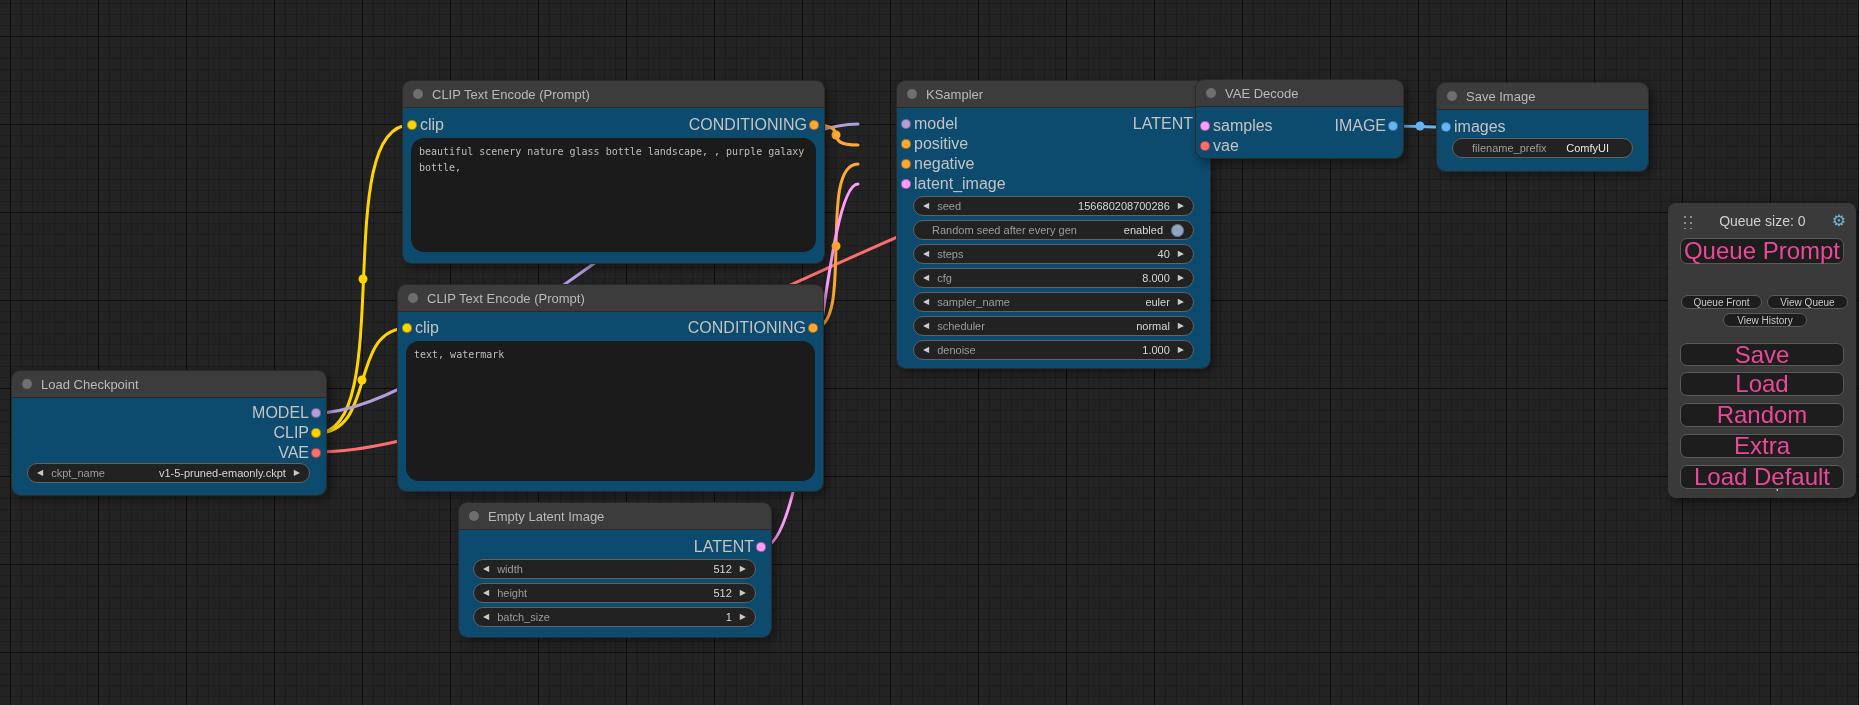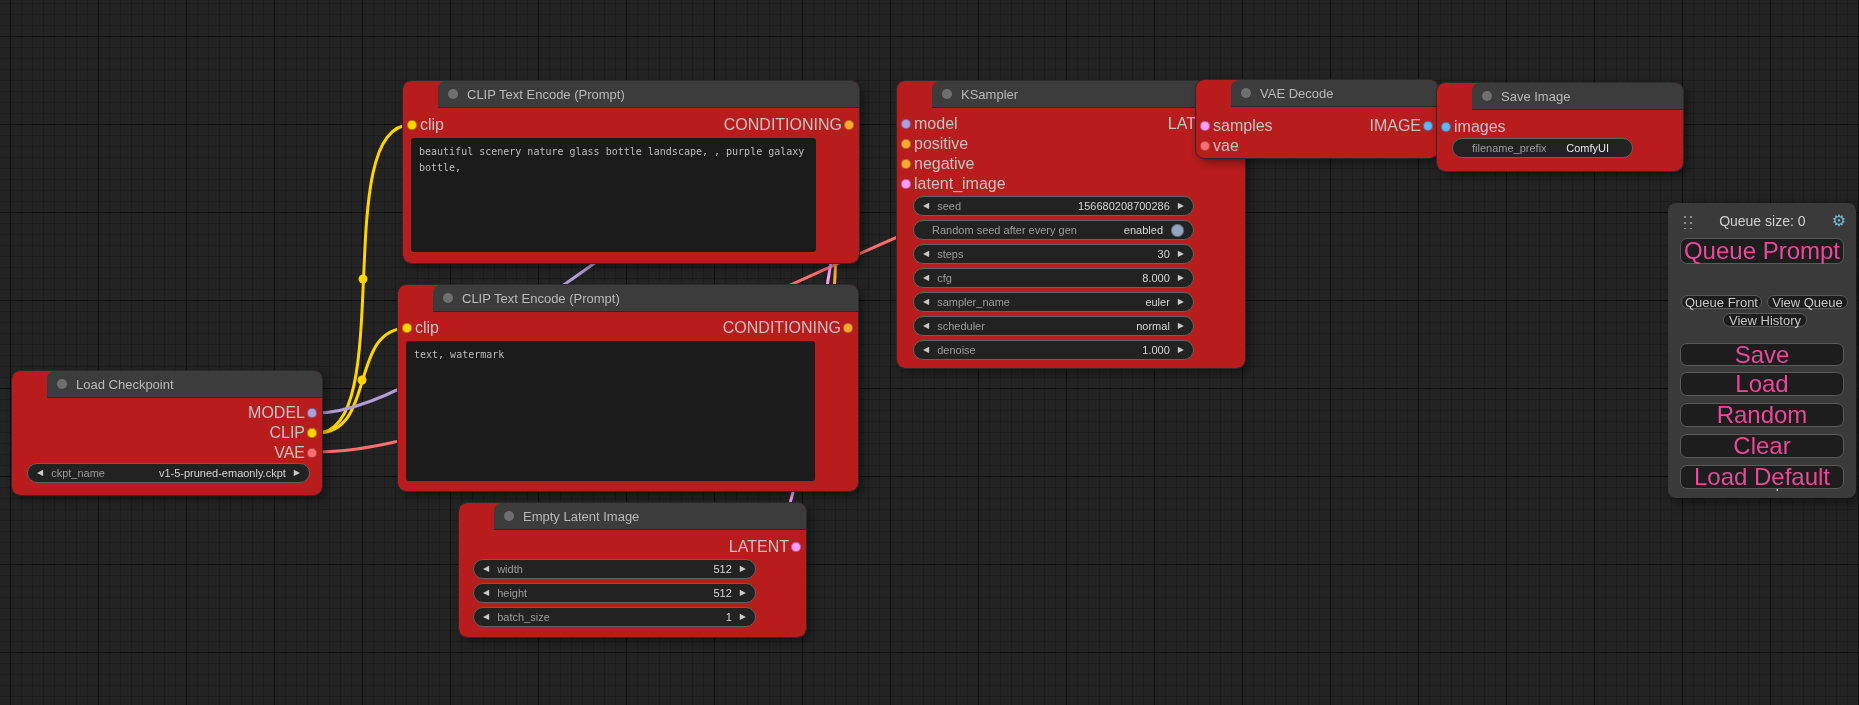--- a/index.html
+++ b/index.html
@@ -12,22 +12,22 @@
       linear-gradient(rgba(0,0,0,.18) 1px, transparent 1px),
       linear-gradient(90deg, rgba(0,0,0,.18) 1px, transparent 1px);
     background-size:88px 88px,88px 88px,11px 11px,11px 11px;
     background-position:10px 36px;
     font-family:"Liberation Sans",sans-serif;
   }
   #canvas{position:absolute;inset:0;}
   #wires{position:absolute;left:0;top:0;z-index:0;}
   #wires path{fill:none;stroke-width:3;stroke-linecap:round;}
 
-  .node{position:absolute;background:#b91c1c;border-radius:8px;z-index:1;
-    box-shadow:4px 4px 10px rgba(0,0,0,.45);outline:1px solid #2b2b2b;color:#c6c6c6;padding-left:35px;}
+  .node{position:absolute;background:#0c4a6e;border-radius:8px;z-index:1;
+    box-shadow:4px 4px 10px rgba(0,0,0,.45);outline:1px solid #2b2b2b;color:#c6c6c6;}
   .node-header{height:26px;background:#3c3c3c;border-radius:8px 8px 0 0;
     border-bottom:1px solid #2a2a2a;display:flex;align-items:center;padding:0 10px;gap:9px;}
   .title-dot{width:10px;height:10px;border-radius:50%;background:#6f6f6f;flex:0 0 auto;}
   .node-title{font-size:13px;color:#b9b9b9;white-space:nowrap;}
 
   .port-row{position:absolute;height:14px;display:flex;align-items:center;font-size:16px;color:#c3c3c3;white-space:nowrap;}
   .port-row.in{left:0;padding-left:17px;}
   .port-row.out{right:0;padding-right:17px;}
   .port-dot{position:absolute;width:10px;height:10px;border-radius:50%;top:50%;transform:translateY(-50%);
     box-shadow:inset 0 0 0 1px rgba(0,0,0,.35);}
@@ -37,35 +37,35 @@
   .pc-cond{background:#ffa931}.pc-latent{background:#ff9cf9}.pc-image{background:#64b5f6}
 
   .widget{position:absolute;height:20px;background:#222;border:1px solid #626262;border-radius:10px;
     display:flex;align-items:center;font-size:11px;padding:0 9px;box-sizing:border-box;}
   .w-arrow{color:#c9c9c9;font-size:8px;line-height:1;flex:0 0 auto;}
   .w-label{color:#9c9c9c;margin-left:8px;white-space:nowrap;}
   .w-value{color:#d6d6d6;margin-left:auto;margin-right:8px;white-space:nowrap;}
   .w-toggle{width:13px;height:13px;border-radius:50%;background:#93a5c1;
     box-shadow:inset 0 0 0 1px rgba(0,0,0,.3);flex:0 0 auto;}
 
-  .textarea{position:absolute;background:#1b1b1b;border-radius:3px;color:#bdbdbd;
+  .textarea{position:absolute;background:#1b1b1b;border-radius:13px;color:#bdbdbd;
     font-family:"DejaVu Sans Mono",monospace;font-size:10px;line-height:16px;
     padding:6px 8px;box-sizing:border-box;white-space:pre-wrap;word-break:break-word;}
 
   #queue-panel{position:absolute;left:1668px;top:203px;width:188px;height:295px;background:#3a3a3a;
     border-radius:8px;box-shadow:4px 4px 12px rgba(0,0,0,.5);z-index:2;}
   .qp-header{position:absolute;left:0;top:8px;width:100%;height:20px;display:flex;align-items:center;}
   .qp-title{flex:1;text-align:center;color:#cfcfcf;font-size:14px;}
   .drag-dots{width:12px;height:16px;margin-left:13px;
     background-image:radial-gradient(#8b8b8b 1.3px, transparent 1.5px);
     background-size:6px 6px;background-position:1px 1px;flex:0 0 auto;}
   .gear{color:#74b7d6;font-size:16px;margin-right:10px;flex:0 0 auto;line-height:1;}
   .qp-btn{position:absolute;background:#1d1d1d;border:1px solid #5a5a5a;border-radius:7px;color:#ec4899;
     display:flex;align-items:center;justify-content:center;font-size:24px;box-sizing:border-box;cursor:pointer;white-space:nowrap;}
-  .qp-small{font-size:13px;border-radius:9px;color:#c7c7c7;}
+  .qp-small{font-size:10px;border-radius:9px;color:#c7c7c7;}
   .qp-extra{position:absolute;left:0;top:272px;width:145px;text-align:right;color:#c9c9c9;font-size:14px;}
   .qp-check{position:absolute;left:151px;top:272px;width:13px;height:13px;background:#f2f2f2;border-radius:2px;cursor:pointer;}
 </style>
 </head>
 <body>
 
 <div id="canvas">
 
   <svg id="wires" width="1859" height="705">
     <path d="M317,433 C397,433 330,125 410,125" stroke="#ffd500"></path>
@@ -78,21 +78,21 @@
     <path d="M1154,124 C1176,124 1182,127 1204,127" stroke="#ff9cf9"></path>
     <path d="M1394,126 C1416,126 1424,127 1446,127" stroke="#64b5f6"></path>
     <circle cx="363" cy="279" r="4.5" fill="#ffd500"></circle>
     <circle cx="362" cy="380" r="4.5" fill="#ffd500"></circle>
     <circle cx="836" cy="135" r="4.5" fill="#ffa931"></circle>
     <circle cx="836" cy="246" r="4.5" fill="#ffa931"></circle>
     <circle cx="1179" cy="125" r="6" fill="#ff9cf9"></circle>
     <circle cx="1420" cy="126" r="4.5" fill="#64b5f6"></circle>
   </svg>
 
-  <div class="node" style="left:12px;top:371px;width:275px;height:124px;">
+  <div class="node" style="left:12px;top:371px;width:314px;height:124px;">
     <div class="node-header">
       <span class="title-dot"></span>
       <span class="node-title">Load Checkpoint</span>
     </div>
     <div class="port-row out" style="top:35px;">
       <span>MODEL</span>
       <span class="port-dot pc-model"></span>
     </div>
     <div class="port-row out" style="top:55px;">
       <span>CLIP</span>
@@ -203,21 +203,21 @@
       <span class="w-arrow">▶</span>
     </div>
     <div class="widget" style="left:16px;top:139px;width:281px;padding-left:18px;">
       <span class="w-label" style="margin-left:0;">Random seed after every gen</span>
       <span class="w-value">enabled</span>
       <span class="w-toggle"></span>
     </div>
     <div class="widget" style="left:16px;top:163px;width:281px;">
       <span class="w-arrow">◀</span>
       <span class="w-label">steps</span>
-      <span class="w-value">30</span>
+      <span class="w-value">40</span>
       <span class="w-arrow">▶</span>
     </div>
     <div class="widget" style="left:16px;top:187px;width:281px;">
       <span class="w-arrow">◀</span>
       <span class="w-label">cfg</span>
       <span class="w-value">8.000</span>
       <span class="w-arrow">▶</span>
     </div>
     <div class="widget" style="left:16px;top:211px;width:281px;">
       <span class="w-arrow">◀</span>
@@ -281,17 +281,17 @@
     </div>
     <div class="qp-btn" style="left:12px;top:35px;width:164px;height:26px;">Queue Prompt</div>
     <div class="qp-extra">Extra options</div>
     <div class="qp-check"></div>
     <div class="qp-btn qp-small" style="left:13px;top:92px;width:81px;height:14px;">Queue Front</div>
     <div class="qp-btn qp-small" style="left:99px;top:92px;width:81px;height:14px;">View Queue</div>
     <div class="qp-btn qp-small" style="left:55px;top:110px;width:84px;height:14px;">View History</div>
     <div class="qp-btn" style="left:12px;top:140px;width:164px;height:23px;">Save</div>
     <div class="qp-btn" style="left:12px;top:169px;width:164px;height:24px;">Load</div>
     <div class="qp-btn" style="left:12px;top:200px;width:164px;height:24px;">Random</div>
-    <div class="qp-btn" style="left:12px;top:231px;width:164px;height:24px;">Clear</div>
+    <div class="qp-btn" style="left:12px;top:231px;width:164px;height:24px;">Extra</div>
     <div class="qp-btn" style="left:12px;top:262px;width:164px;height:24px;">Load Default</div>
   </div>
 
 </div>
 
 </body></html>

